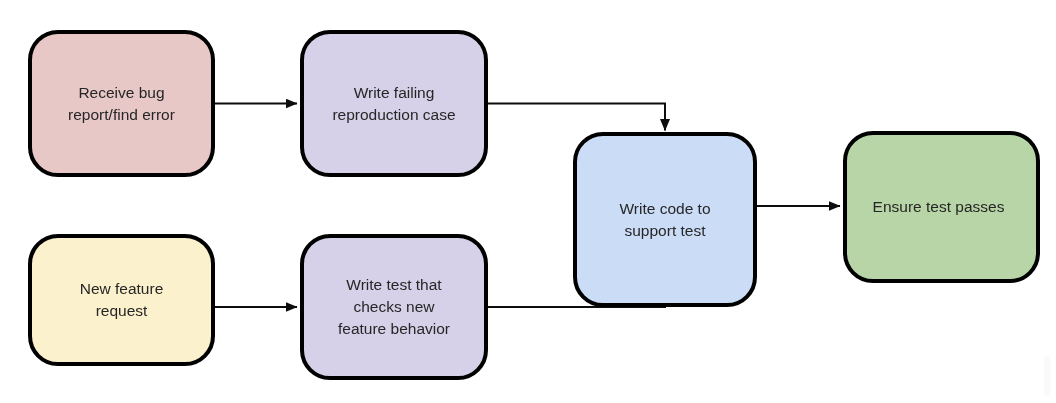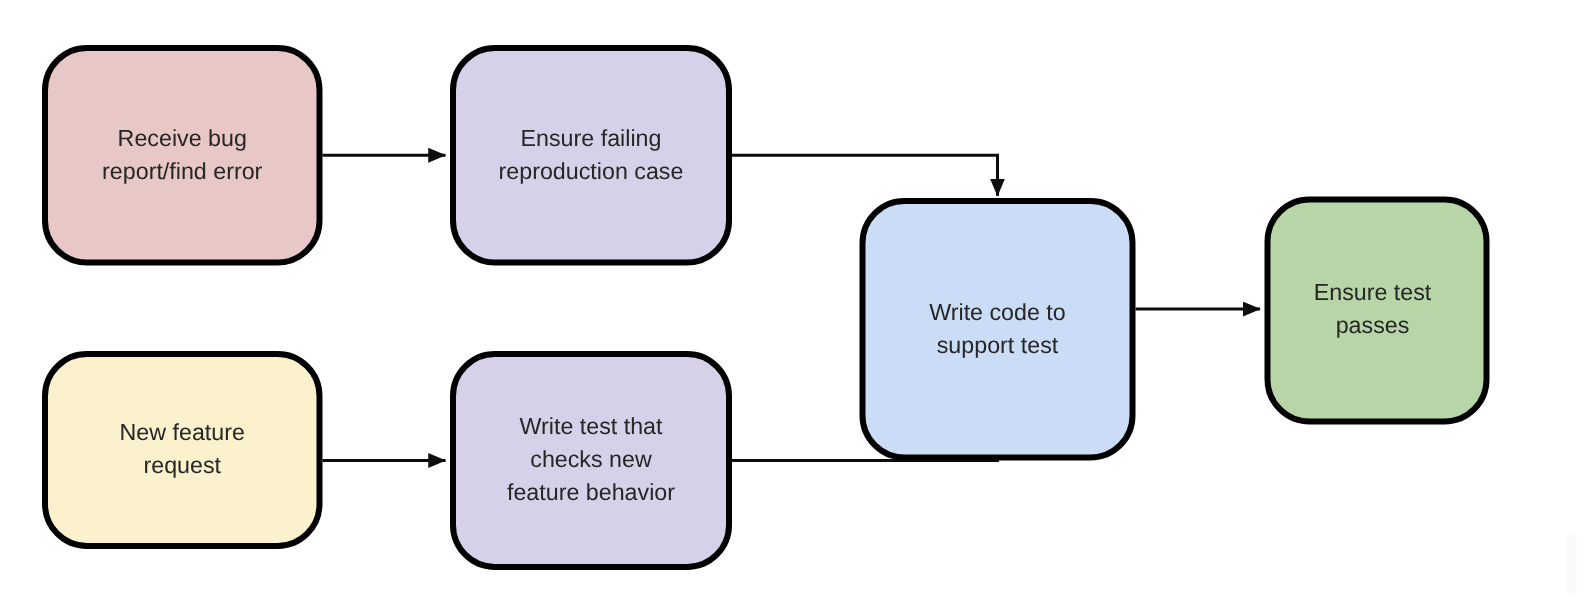--- a/index.html
+++ b/index.html
@@ -31,21 +31,21 @@
     font-size: 15.5px;
     line-height: 1.42;
     white-space: pre-line;
     padding: 8px 18px;
   }
   #node-receive-bug-report { left: 28px;  top: 30px;  width: 187px; height: 147px; }
   #node-write-failing-repro{ left: 300px; top: 30px;  width: 188px; height: 147px; }
   #node-new-feature-request{ left: 28px;  top: 234px; width: 187px; height: 132px; }
   #node-write-test-checks  { left: 300px; top: 234px; width: 188px; height: 146px; }
   #node-write-code-support { left: 573px; top: 132px; width: 184px; height: 175px; }
-  #node-ensure-test-passes { left: 843px; top: 131px; width: 150px; height: 152px; padding-left: 12px; }
+  #node-ensure-test-passes { left: 843px; top: 131px; width: 197px; height: 152px; padding-left: 12px; }
   .scroll-remnant {
     position: absolute;
     right: 5px;
     bottom: 7px;
     width: 7px;
     height: 40px;
     border-radius: 4px;
     background: #fafafa;
   }
 </style>
@@ -63,21 +63,21 @@
     <path d="M215,103.5 L297,103.5" fill="none" stroke="#0d0d0d" stroke-width="2" marker-end="url(#arrowhead)"></path>
     <path d="M488,103.5 L665,103.5 L665,130.5" fill="none" stroke="#0d0d0d" stroke-width="2" marker-end="url(#arrowhead)"></path>
     <path d="M215,307 L297,307" fill="none" stroke="#0d0d0d" stroke-width="2" marker-end="url(#arrowhead)"></path>
     <path d="M488,307 L665,307 L665,283.5" fill="none" stroke="#0d0d0d" stroke-width="2" marker-end="url(#arrowhead)"></path>
     <path d="M757,206 L840,206" fill="none" stroke="#0d0d0d" stroke-width="2" marker-end="url(#arrowhead)"></path>
   </svg>
 
   <div class="node" id="node-receive-bug-report" style="background: rgb(232, 199, 199);">Receive bug
 report/find error</div>
 
-  <div class="node" id="node-write-failing-repro" style="background: rgb(214, 209, 232);">Ensure failing
+  <div class="node" id="node-write-failing-repro" style="background: rgb(214, 209, 232);">Write failing
 reproduction case</div>
 
   <div class="node" id="node-new-feature-request" style="background: rgb(251, 241, 205);">New feature
 request</div>
 
   <div class="node" id="node-write-test-checks" style="background: rgb(214, 209, 232);">Write test that
 checks new
 feature behavior</div>
 
   <div class="node" id="node-write-code-support" style="background: rgb(203, 220, 247);">Write code to

